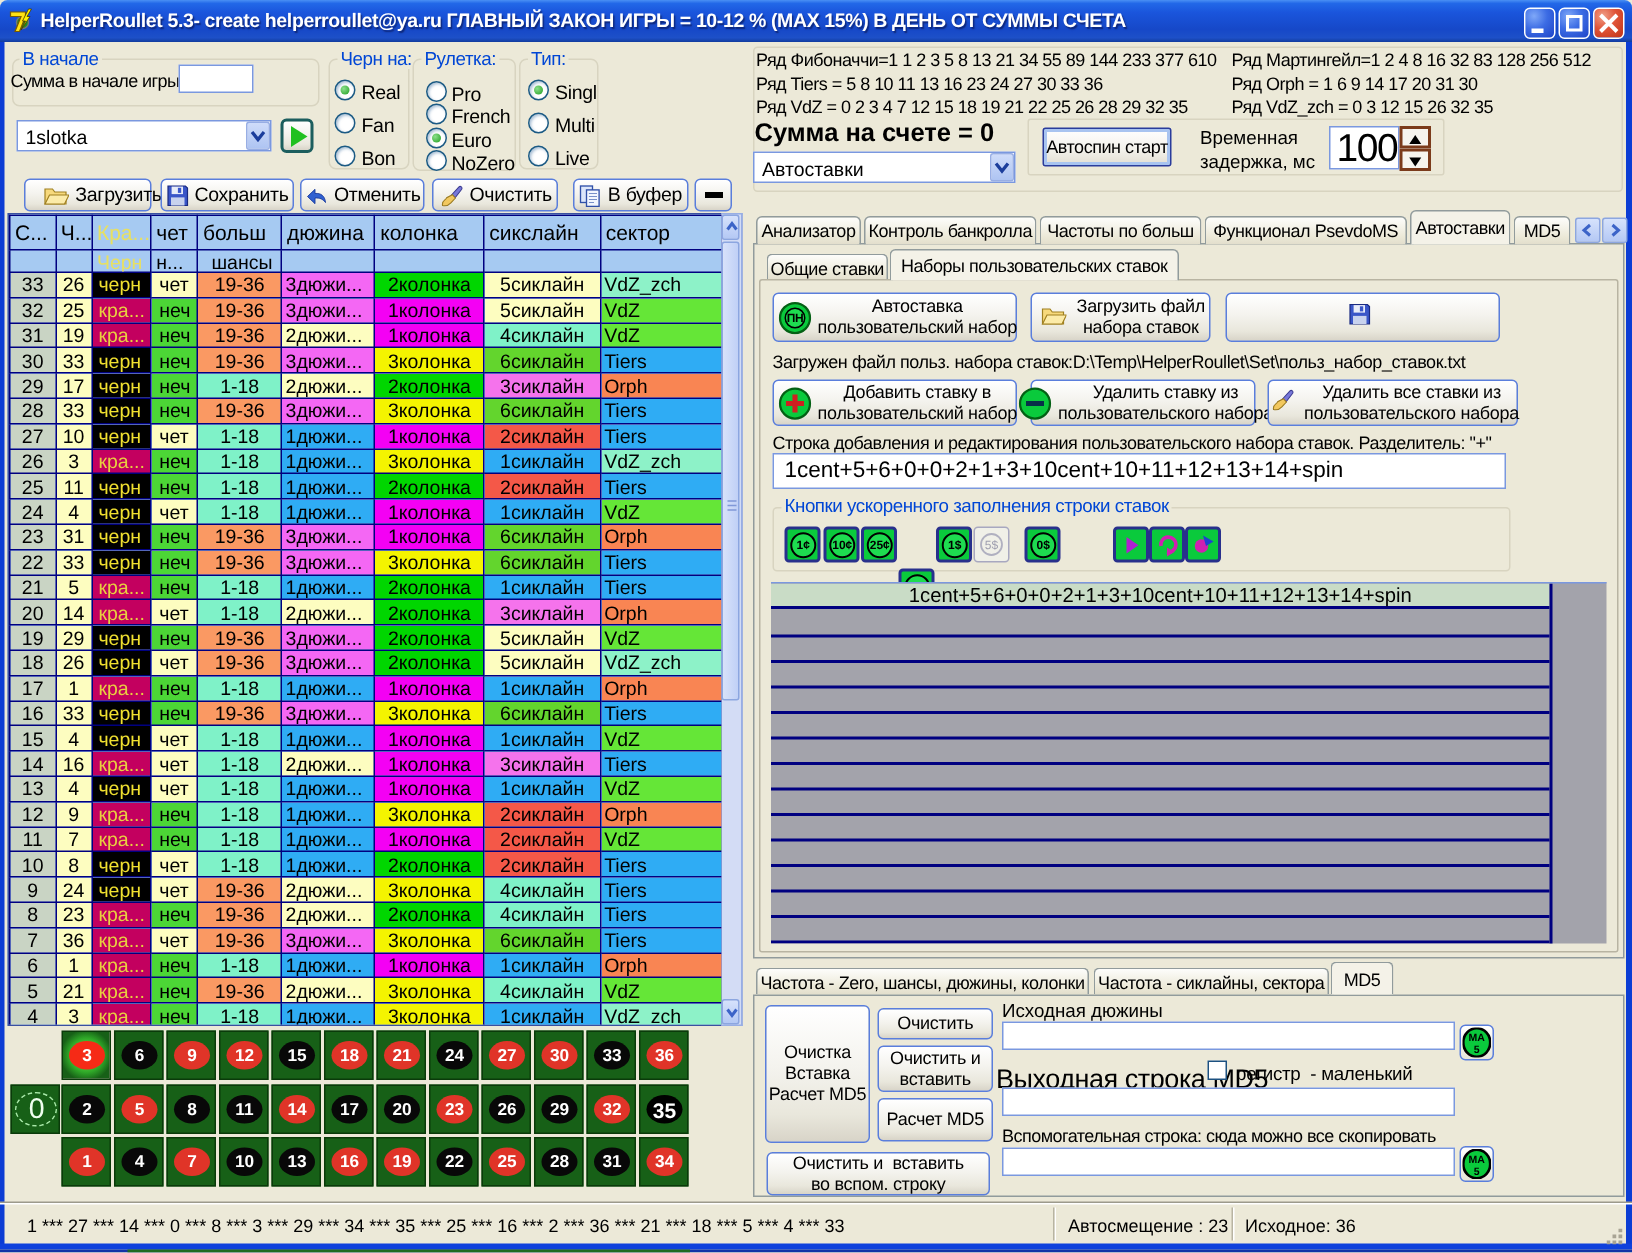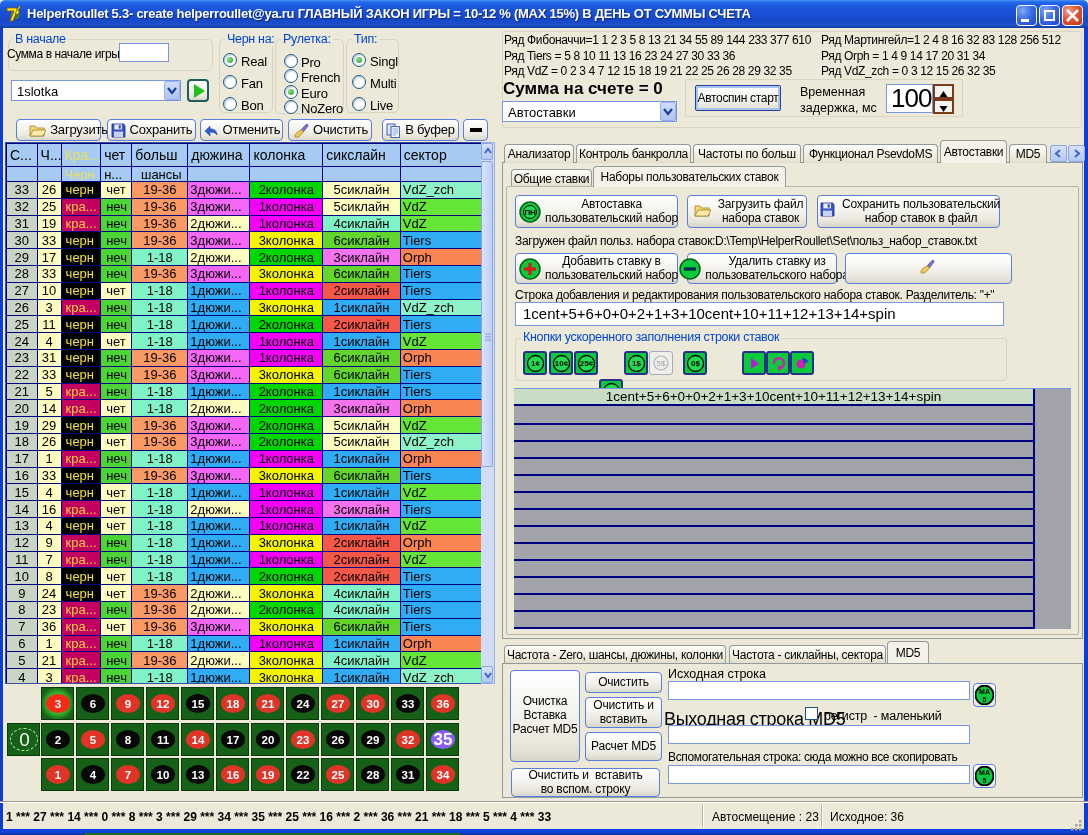--- a/index.html
+++ b/index.html
@@ -545,21 +545,21 @@
 <div class="ab" style="left:321px;top:723px;width:33px;height:33px;background:#176017;border:1px solid #0A3A0A;">
     <div class="cell-num" style="left:4px;top:6px;width:24px;height:19px;background:#080808;font-size:11.5px;">26</div>
   </div>
 <div class="ab" style="left:356px;top:723px;width:33px;height:33px;background:#176017;border:1px solid #0A3A0A;">
     <div class="cell-num" style="left:4px;top:6px;width:24px;height:19px;background:#080808;font-size:11.5px;">29</div>
   </div>
 <div class="ab" style="left:391px;top:723px;width:33px;height:33px;background:#176017;border:1px solid #0A3A0A;">
     <div class="cell-num" style="left:4px;top:6px;width:24px;height:19px;background:#E03428;font-size:11.5px;">32</div>
   </div>
 <div class="ab" style="left:426px;top:723px;width:33px;height:33px;background:#176017;border:1px solid #0A3A0A;">
-    <div class="cell-num" style="left:4px;top:6px;width:24px;height:19px;background:#8b5cf6;font-size:17px;">35</div>
+    <div class="cell-num" style="left:4px;top:6px;width:24px;height:19px;background:#000000;font-size:14px;">35</div>
   </div>
 <div class="ab" style="left:41px;top:758px;width:33px;height:33px;background:#176017;border:1px solid #0A3A0A;">
     <div class="cell-num" style="left:4px;top:6px;width:24px;height:19px;background:#E03428;font-size:11.5px;">1</div>
   </div>
 <div class="ab" style="left:76px;top:758px;width:33px;height:33px;background:#176017;border:1px solid #0A3A0A;">
     <div class="cell-num" style="left:4px;top:6px;width:24px;height:19px;background:#080808;font-size:11.5px;">4</div>
   </div>
 <div class="ab" style="left:111px;top:758px;width:33px;height:33px;background:#176017;border:1px solid #0A3A0A;">
     <div class="cell-num" style="left:4px;top:6px;width:24px;height:19px;background:#E03428;font-size:11.5px;">7</div>
   </div>
@@ -591,21 +591,21 @@
     <div class="cell-num" style="left:4px;top:6px;width:24px;height:19px;background:#E03428;font-size:11.5px;">34</div>
   </div>
 <div class="ab" style="left:7px;top:723px;width:33px;height:33px;background:#176017;border:1px solid #0A3A0A;">
     <div class="ab" style="left:2px;top:4px;width:28px;height:23px;border:1.5px dashed #A8E8A8;border-radius:50%;"></div>
     <div class="ab" style="left:0;top:5px;width:33px;text-align:center;color:#F0FFF0;font-size:19px;font-weight:400;line-height:22px;">0</div>
   </div>
 <div class="gb" style="left:502px;top:31px;width:580px;height:97px;border-radius:3px;"></div>
 <div class="ab" style="left:504px;top:33px;font-size:12px;letter-spacing:-0.35px;white-space:nowrap;">Ряд Фибоначчи=1 1 2 3 5 8 13 21 34 55 89 144 233 377 610</div>
 <div class="ab" style="left:821px;top:33px;font-size:12px;letter-spacing:-0.35px;white-space:nowrap;">Ряд Мартингейл=1 2 4 8 16 32 83 128 256 512</div>
 <div class="ab" style="left:504px;top:49px;font-size:12px;letter-spacing:-0.35px;white-space:nowrap;">Ряд Tiers = 5 8 10 11 13 16 23 24 27 30 33 36</div>
-<div class="ab" style="left:821px;top:49px;font-size:12px;letter-spacing:-0.35px;white-space:nowrap;">Ряд Orph = 1 4 9 14 17 20 31 34</div>
+<div class="ab" style="left:821px;top:49px;font-size:12px;letter-spacing:-0.35px;white-space:nowrap;">Ряд Orph = 1 6 9 14 17 20 31 30</div>
 <div class="ab" style="left:504px;top:64px;font-size:12px;letter-spacing:-0.35px;white-space:nowrap;">Ряд VdZ = 0 2 3 4 7 12 15 18 19 21 22 25 26 28 29 32 35</div>
 <div class="ab" style="left:821px;top:64px;font-size:12px;letter-spacing:-0.35px;white-space:nowrap;">Ряд VdZ_zch = 0 3 12 15 26 32 35</div>
 <div class="ab" style="left:503px;top:79px;font-size:17px;font-weight:bold;">Сумма на счете = 0</div>
 <div class="inp" style="left:502px;top:101px;width:175px;height:21px;"></div>
 <div class="ab" style="left:508px;top:105px;font-size:13px;">Автоставки</div>
 <div class="ab" style="left:660px;top:102px;width:16px;height:19px;background:linear-gradient(180deg,#CFDCFA,#AEC4F2);border:1px solid #98AEE4;border-radius:2px;"><svg width="14" height="17" viewBox="0 0 14 17">
       <path d="M3 6 L7 11 L11 6" stroke="#1C3E9C" stroke-width="2.2" fill="none"></path>
     </svg></div>
 <div class="gb" style="left:685px;top:79px;width:278px;height:38px;border-radius:2px;"></div>
 <div class="ab" style="left:695px;top:85px;width:86px;height:26px;border:1px solid #2A3C9C;border-radius:2px;background:linear-gradient(180deg,#FFFFFF,#F2F1EA 60%,#E2DED2);box-shadow:inset 0 0 0 2px #A8C4F0;display:flex;align-items:center;justify-content:center;font-size:12px;letter-spacing:-0.3px;white-space:nowrap;">Автоспин старт</div>
@@ -648,21 +648,20 @@
       </svg></span>
     <span>Загрузить файл<br>набора ставок</span>
   </div>
 <div class="btn" style="left:817px;top:195px;width:183px;height:33px;font-size:12px;">
     <span style="margin:0 3px;"><svg width="15" height="15" viewBox="0 0 15 15" style="margin-right:4px;flex:none;">
         <path d="M1 1 L12.6 1 L14 2.4 L14 14 L1 14 Z" fill="#3A56C8" stroke="#1A2A80" stroke-width="0.8"></path>
         <rect x="3.4" y="1.4" width="7.6" height="5" fill="#E8ECF8"></rect>
         <rect x="3" y="8.6" width="9" height="5.4" fill="#C8D2EE"></rect>
         <rect x="7.6" y="2.2" width="2.2" height="3.4" fill="#3A56C8"></rect>
       </svg></span>
-    <span>Сохранить пользовательский<br>набор ставок в файл</span>
   </div>
 <div class="ab" style="left:515px;top:234px;font-size:12px;letter-spacing:-0.3px;white-space:nowrap;">Загружен файл польз. набора ставок:D:\Temp\HelperRoullet\Set\польз_набор_ставок.txt</div>
 <div class="btn" style="left:515px;top:253px;width:163px;height:31px;font-size:12px;">
     <svg width="22" height="22" viewBox="0 0 22 22" style="flex:none;margin:0 4px;">
       <circle cx="11" cy="11" r="10" fill="#0ACA3C" stroke="#046014" stroke-width="1.5"></circle>
       <path d="M11 5 L11 17 M5 11 L17 11" stroke="#D02020" stroke-width="3.4"></path>
     </svg>
     <span>Добавить ставку в<br>пользовательский набор</span>
   </div>
 <div class="btn" style="left:687px;top:253px;width:150px;height:31px;font-size:12px;">
@@ -670,20 +669,21 @@
       <circle cx="11" cy="11" r="10" fill="#0ACA3C" stroke="#046014" stroke-width="1.5"></circle>
       <path d="M5 11 L17 11" stroke="#083048" stroke-width="3.4"></path>
     </svg>
     <span>Удалить ставку из<br>пользовательского набора</span>
   </div>
 <div class="btn" style="left:845px;top:253px;width:167px;height:31px;font-size:12px;">
     <span style="margin:0 2px;"><svg width="17" height="15" viewBox="0 0 17 15" style="margin-right:4px;flex:none;">
         <path d="M9 7 L14 1.6 C15 0.6 16.6 2 15.8 3.2 L11.4 8.8 Z" fill="#7878D8" stroke="#3A3A90" stroke-width="0.7"></path>
         <path d="M3 14 C2.4 10.4 5.2 10.6 5.8 8.8 L9.6 6.8 L11.6 9 L8.6 12.2 C7 14 5 14.4 3 14 Z" fill="#F2C85E" stroke="#9A7A20" stroke-width="0.7"></path>
       </svg></span>
+    <span>Удалить все ставки из<br>пользовательского набора</span>
   </div>
 <div class="ab" style="left:515px;top:288px;font-size:12px;letter-spacing:-0.3px;white-space:nowrap;">Строка добавления и редактирования пользовательского набора ставок. Разделитель: "+"</div>
 <div class="inp" style="left:515px;top:302px;width:489px;height:24px;font-size:15px;padding-left:7px;line-height:22px;">1cent+5+6+0+0+2+1+3+10cent+10+11+12+13+14+spin</div>
 <div class="gb" style="left:515px;top:338px;width:492px;height:43px;border-radius:3px;"></div>
 <div class="gb-label" style="left:521px;top:331px;font-size:12.5px;">Кнопки ускоренного заполнения строки ставок</div>
 <div class="ab" style="left:523px;top:351px;width:24px;height:24px;border:2px solid #28308C;border-radius:3px;background:#0ACA3C;display:flex;align-items:center;justify-content:center;">
     <svg width="19" height="19" viewBox="0 0 19 19">
       <circle cx="9.5" cy="9.5" r="8" fill="#1EDC50" stroke="#000" stroke-width="1.3"></circle>
       <text x="9.5" y="12.300000" text-anchor="middle" font-size="8" font-weight="bold" fill="#000">1¢</text>
     </svg>
@@ -759,21 +759,21 @@
 <div class="ab" style="left:519px;top:0;width:2px;height:241px;background:#000080;"></div>
 </div>
 <div class="tab" style="left:504px;top:645px;width:222px;height:18px;">Частота - Zero, шансы, дюжины, колонки</div>
 <div class="tab" style="left:729px;top:645px;width:157px;height:18px;">Частота - сиклайны, сектора</div>
 <div class="tab act" style="left:887px;top:641px;width:42px;height:22px;">MD5</div>
 <div class="ab" style="left:502px;top:663px;width:581px;height:135px;background:#ECE9D8;border:1px solid #919B9C;"></div>
 <div class="btn" style="left:510px;top:670px;width:70px;height:92px;font-size:12px;">Очистка<br>Вставка<br>Расчет MD5</div>
 <div class="btn" style="left:585px;top:672px;width:77px;height:21px;font-size:12px;">Очистить</div>
 <div class="btn" style="left:585px;top:697px;width:77px;height:31px;font-size:12px;">Очистить и<br>вставить</div>
 <div class="btn" style="left:585px;top:732px;width:77px;height:29px;font-size:12px;">Расчет MD5</div>
-<div class="ab" style="left:668px;top:667px;font-size:12.5px;">Исходная строка</div>
+<div class="ab" style="left:668px;top:667px;font-size:12.5px;">Исходная дюжины</div>
 <div class="inp" style="left:668px;top:681px;width:302px;height:19px;"></div>
 <div class="ab" style="left:973px;top:683px;width:23px;height:24px;">
     <div style="width:23px;height:24px;border:1px solid #5A7EDC;border-radius:4px;background:linear-gradient(180deg,#FFFFFF,#E8E6DA);display:flex;align-items:center;justify-content:center;">
       <svg width="19" height="20" viewBox="0 0 19 20">
         <ellipse cx="9.5" cy="10" rx="9" ry="9.5" fill="#0ACA3C" stroke="#000" stroke-width="1.8"></ellipse>
         <text x="9.5" y="9" text-anchor="middle" font-size="7" font-weight="bold" fill="#000">MA</text>
         <text x="9.5" y="17" text-anchor="middle" font-size="7" font-weight="bold" fill="#000">5</text>
       </svg>
     </div>
   </div>
@@ -788,21 +788,21 @@
       <svg width="19" height="20" viewBox="0 0 19 20">
         <ellipse cx="9.5" cy="10" rx="9" ry="9.5" fill="#0ACA3C" stroke="#000" stroke-width="1.8"></ellipse>
         <text x="9.5" y="9" text-anchor="middle" font-size="7" font-weight="bold" fill="#000">MA</text>
         <text x="9.5" y="17" text-anchor="middle" font-size="7" font-weight="bold" fill="#000">5</text>
       </svg>
     </div>
   </div>
 <div class="btn" style="left:511px;top:768px;width:149px;height:29px;font-size:12px;">Очистить и&nbsp; вставить<br>во вспом. строку</div>
 <div class="ab" style="left:0px;top:801px;width:1088px;height:1px;background:#9C9A8C;"></div>
 <div class="ab" style="left:0px;top:802px;width:1088px;height:1px;background:#FFFFFF;"></div>
-<div class="ab" style="left:6px;top:810px;font-size:12px;letter-spacing:0px;white-space:nowrap;font-weight:bold;">1 *** 27 *** 14 *** 0 *** 8 *** 3 *** 29 *** 34 *** 35 *** 25 *** 16 *** 2 *** 36 *** 21 *** 18 *** 5 *** 4 *** 33</div>
+<div class="ab" style="left:18px;top:810px;font-size:12px;letter-spacing:0px;white-space:nowrap;">1 *** 27 *** 14 *** 0 *** 8 *** 3 *** 29 *** 34 *** 35 *** 25 *** 16 *** 2 *** 36 *** 21 *** 18 *** 5 *** 4 *** 33</div>
 <div class="ab" style="left:702px;top:805px;width:2px;height:22px;border-left:1px solid #B8B4A2;border-right:1px solid #fff;"></div>
 <div class="ab" style="left:712px;top:810px;font-size:12px;">Автосмещение : 23</div>
 <div class="ab" style="left:821px;top:805px;width:2px;height:22px;border-left:1px solid #B8B4A2;border-right:1px solid #fff;"></div>
 <div class="ab" style="left:830px;top:810px;font-size:12px;">Исходное: 36</div>
 <div class="ab" style="left:1071px;top:817px;"><svg width="11" height="11" viewBox="0 0 11 11">
       <rect x="8" y="0" width="2.5" height="2.5" fill="#A8A494"></rect>
       <rect x="4" y="4" width="2.5" height="2.5" fill="#A8A494"></rect>
       <rect x="8" y="4" width="2.5" height="2.5" fill="#A8A494"></rect>
       <rect x="0" y="8" width="2.5" height="2.5" fill="#A8A494"></rect>
       <rect x="4" y="8" width="2.5" height="2.5" fill="#A8A494"></rect>

